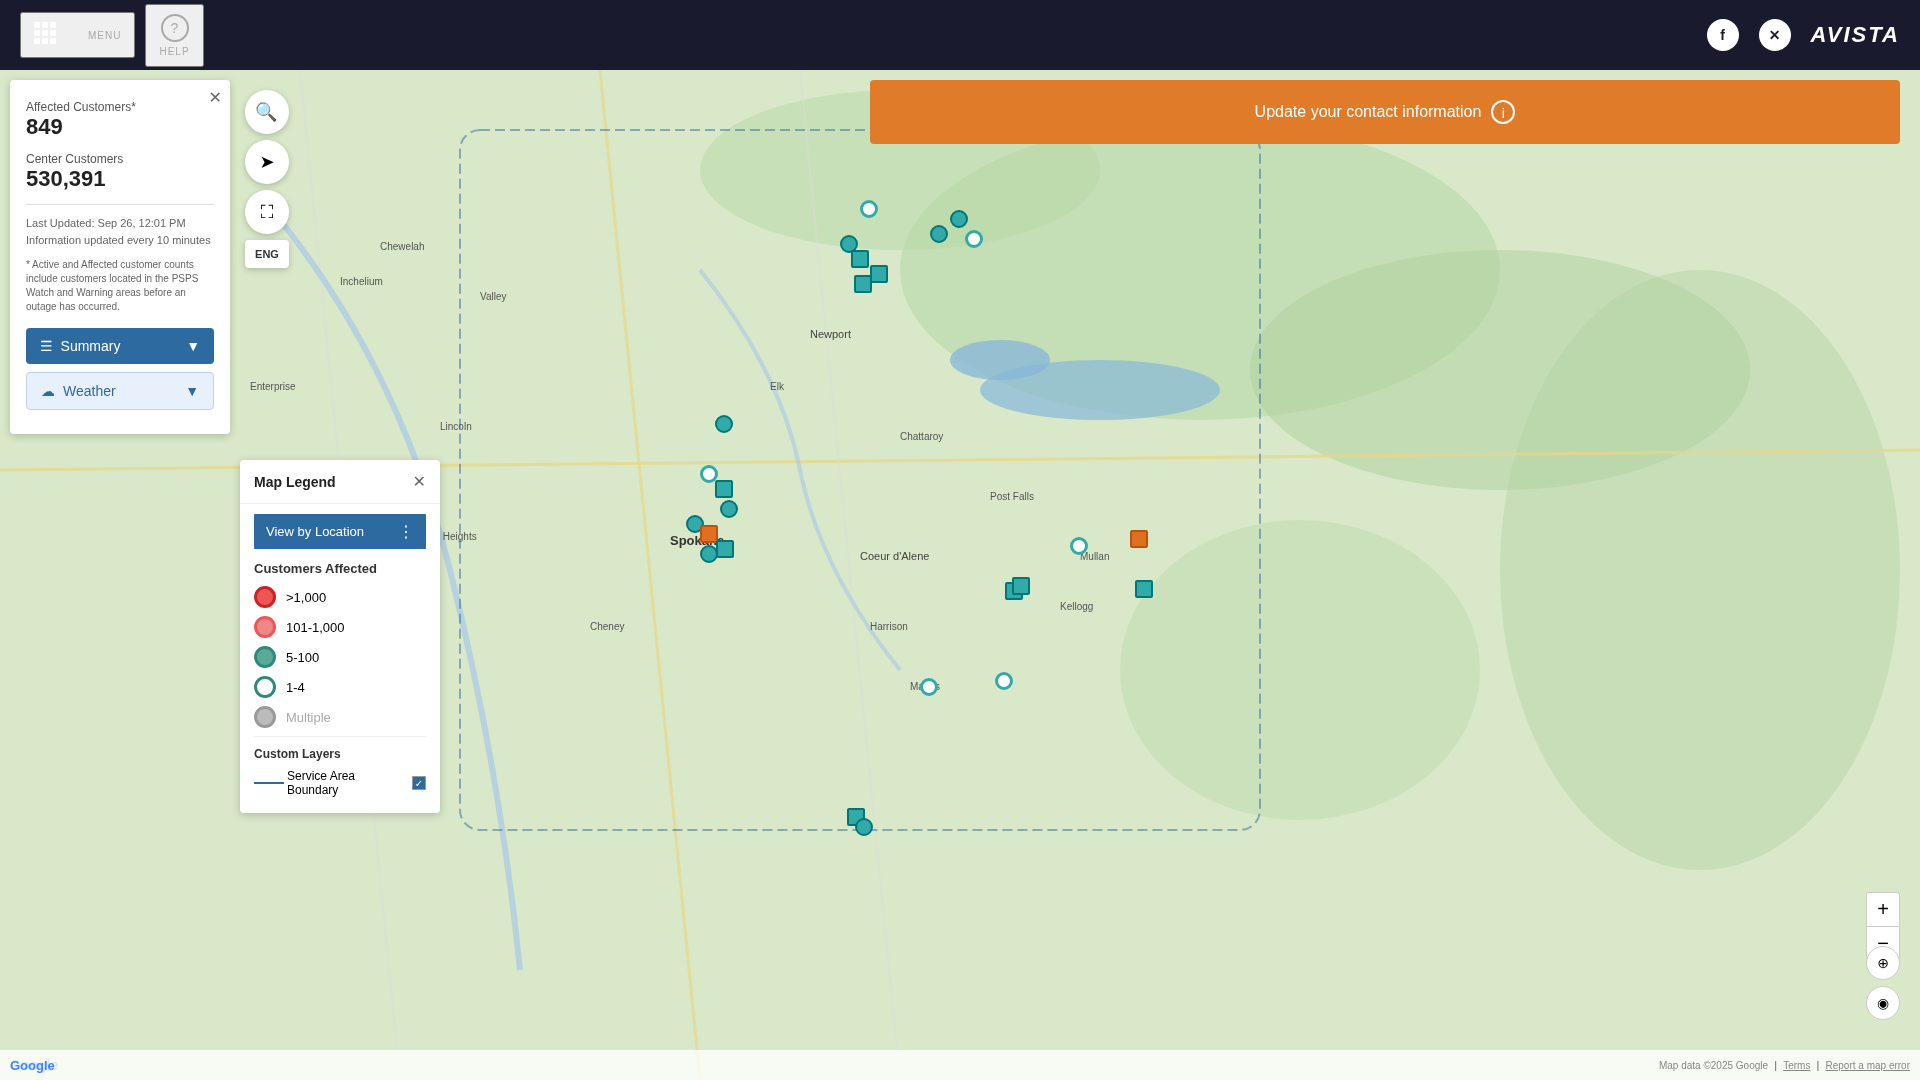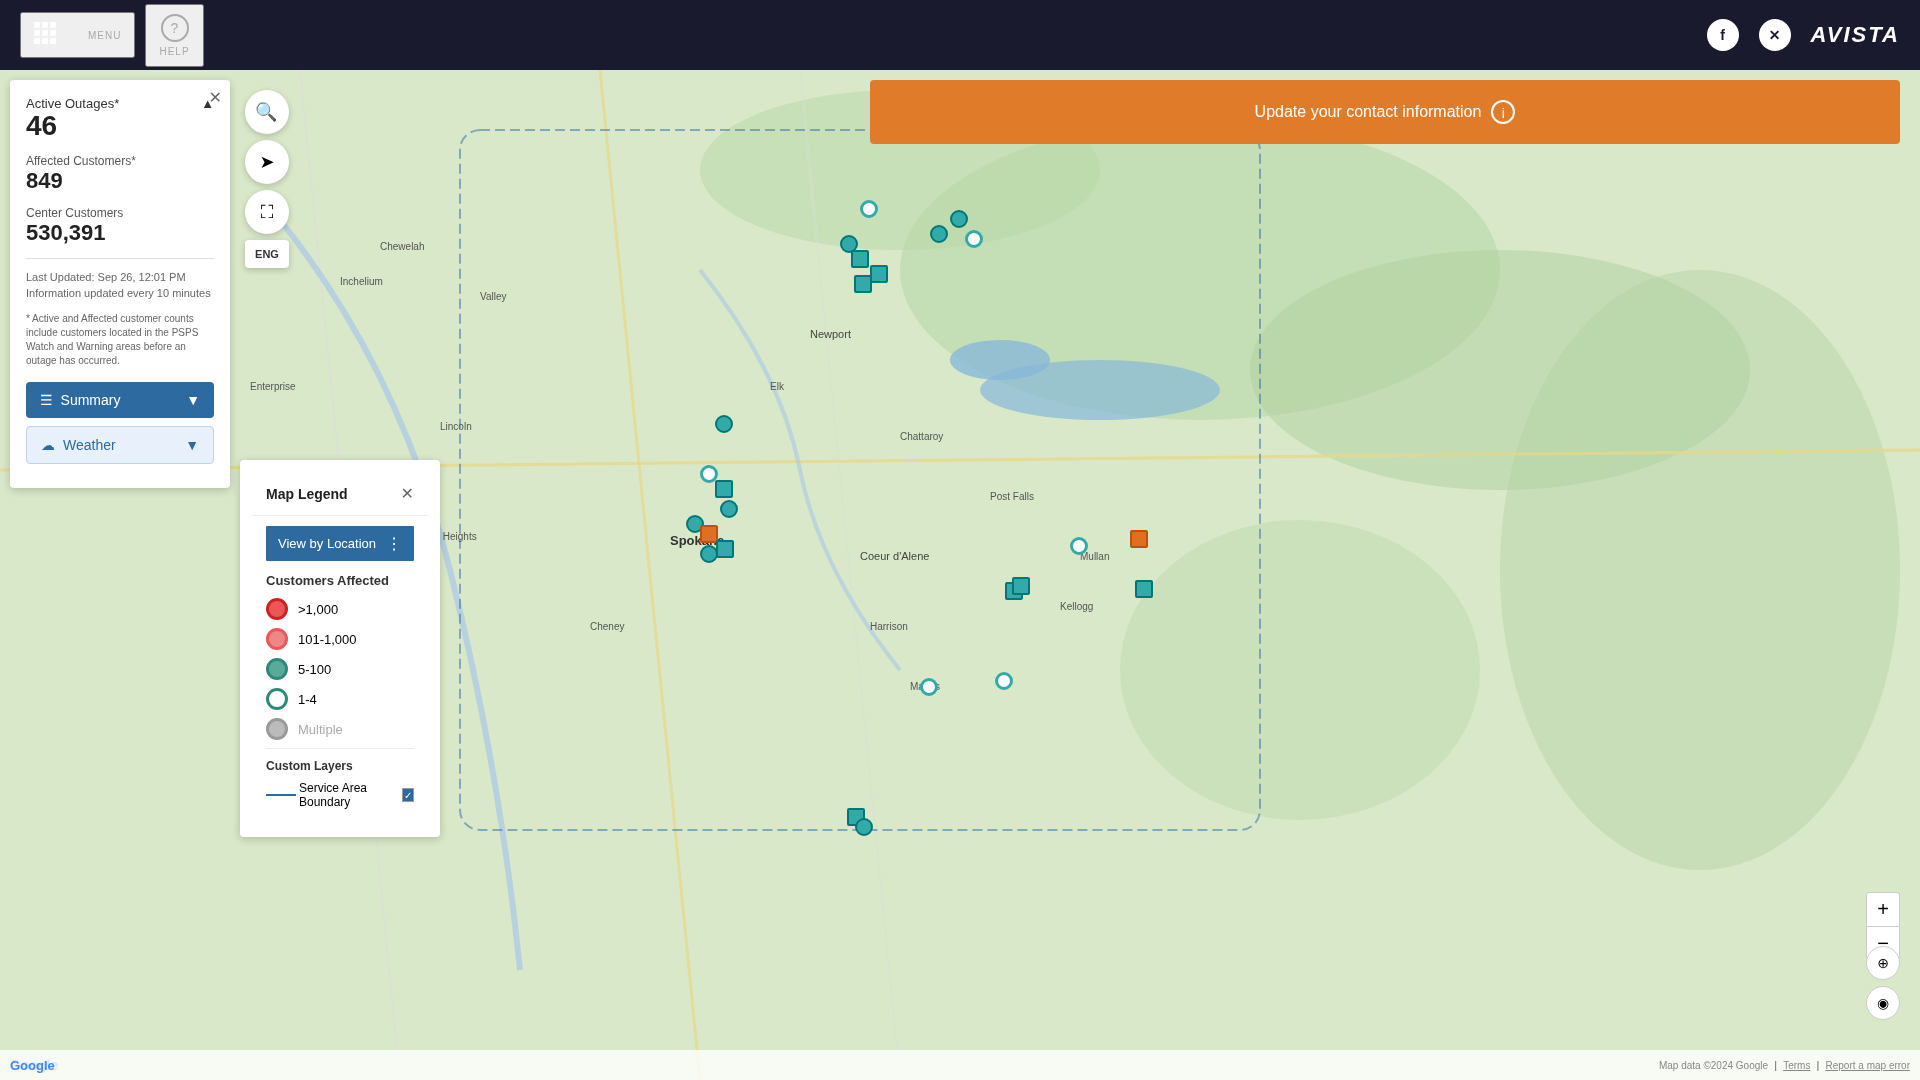--- a/index.html
+++ b/index.html
@@ -258,21 +258,21 @@
     
     #map-legend {
       position: absolute;
       top: 460px;
       left: 240px;
       width: 200px;
       background: white;
       border-radius: 4px;
       z-index: 50;
       box-shadow: 0 2px 8px rgba(0,0,0,0.2);
-      padding: 12px;
+      padding: 0;
     }
     .legend-header {
       display: flex;
       align-items: center;
       justify-content: space-between;
       padding: 12px 14px;
       border-bottom: 1px solid #eee;
     }
     .legend-title { font-size: 14px; font-weight: 600; color: #222; }
     .legend-close {
@@ -593,27 +593,20 @@
 <div id="notification-banner">
   <span>Update your contact information</span>
   <div class="notification-icon">
     <span>ℹ</span>
   </div>
 </div>
 
 <div id="sidebar">
   <button class="sidebar-close">✕</button>
 
-  <div class="outage-section">
-    <div class="outage-title">
-      <span>Active Outages*</span>
-      <span style="cursor:pointer;">▲</span>
-    </div>
-    <div class="outage-number">46</div>
-  </div>
 
   <div class="outage-section">
     <div class="outage-sub">Affected Customers*</div>
     <div class="outage-sub-number">849</div>
   </div>
 
   <div class="outage-section">
     <div class="outage-sub">Center Customers</div>
     <div class="outage-sub-number">530,391</div>
   </div>
@@ -699,19 +692,19 @@
 </div>
 
 <div id="bottom-right-controls">
   <div class="ctrl-circle">⊕</div>
   <div class="ctrl-circle">◉</div>
 </div>
 
 <div id="map-footer">
   <span class="google-logo">Google</span>
   <div>
-    <span class="map-attribution">Map data ©2024 Google</span>
+    <span class="map-attribution">Map data ©2025 Google</span>
     &nbsp;|&nbsp;
     <span class="map-attribution" style="text-decoration:underline;cursor:pointer;">Terms</span>
     &nbsp;|&nbsp;
     <span class="map-attribution" style="text-decoration:underline;cursor:pointer;">Report a map error</span>
   </div>
 </div>
 
 </body></html>

